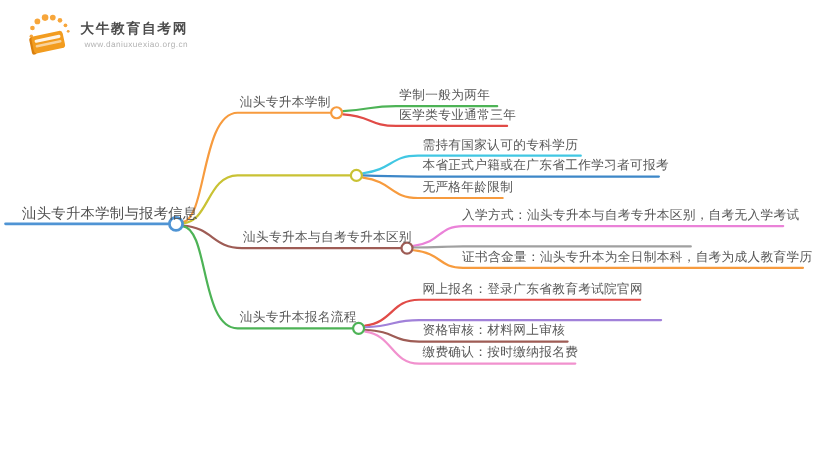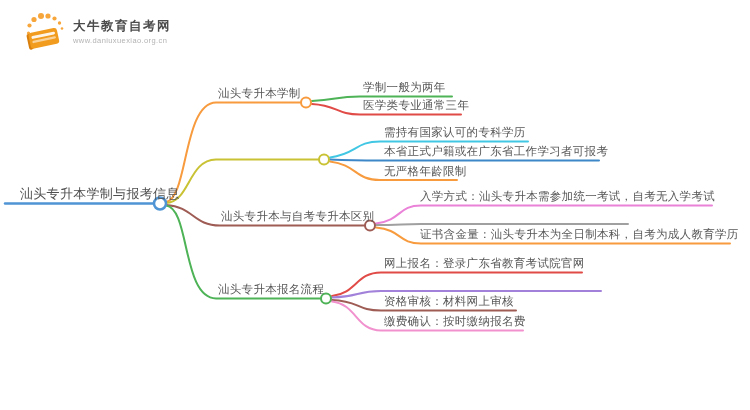--- a/index.html
+++ b/index.html
@@ -7,21 +7,21 @@
     position:relative;width:750px;height:410px;background:#ffffff;overflow:hidden;
     font-family:"Liberation Sans",sans-serif;
   }
   .canvas{position:absolute;left:0;top:0;}
   .label{
     position:absolute;white-space:nowrap;color:#575757;
     font-size:11.5px;line-height:15px;letter-spacing:0.3px;
   }
   .label.root{font-size:13px;line-height:17px;color:#4f4f4f;margin-left:12px;}
   .logo{position:absolute;left:24px;top:11px;display:flex;align-items:flex-start;gap:7px;}
-  .logo-text{display:flex;flex-direction:column;margin-top:8px;}
+  .logo-text{display:flex;flex-direction:column;margin-top:8px;align-items:flex-end;}
   .logo-title{font-size:12.5px;font-weight:bold;color:#4c4c4c;letter-spacing:1.5px;line-height:15px;}
   .logo-url{font-size:7.5px;color:#b3b3b3;letter-spacing:0.4px;margin-top:2px;}
 </style>
 </head>
 <body>
 
 <div class="stage">
 
   <svg class="canvas" width="750" height="410" viewBox="0 0 750 410">
     <g fill="none" stroke-width="2" stroke-linecap="round">
@@ -61,21 +61,21 @@
 
   <div class="label" style="left:218px;top:86px">汕头专升本学制</div>
   <div class="label" style="left:363px;top:80px">学制一般为两年</div>
   <div class="label" style="left:363px;top:98px">医学类专业通常三年</div>
 
   <div class="label" style="left:384px;top:125px">需持有国家认可的专科学历</div>
   <div class="label" style="left:384px;top:144px">本省正式户籍或在广东省工作学习者可报考</div>
   <div class="label" style="left:384px;top:164px">无严格年龄限制</div>
 
   <div class="label" style="left:221px;top:209px">汕头专升本与自考专升本区别</div>
-  <div class="label" style="left:420px;top:189px">入学方式：汕头专升本需参加统一考试，自考无入学考试</div>
+  <div class="label" style="left:420px;top:189px">入学方式：汕头专升本与自考专升本区别，自考无入学考试</div>
   <div class="label" style="left:420px;top:227px">证书含金量：汕头专升本为全日制本科，自考为成人教育学历</div>
 
   <div class="label" style="left:218px;top:282px">汕头专升本报名流程</div>
   <div class="label" style="left:384px;top:256px">网上报名：登录广东省教育考试院官网</div>
   <div class="label" style="left:384px;top:294px">资格审核：材料网上审核</div>
   <div class="label" style="left:384px;top:314px">缴费确认：按时缴纳报名费</div>
 
   <div class="logo">
     <svg width="42" height="42" viewBox="0 0 42 42">
       <g fill="#f7a63b">

